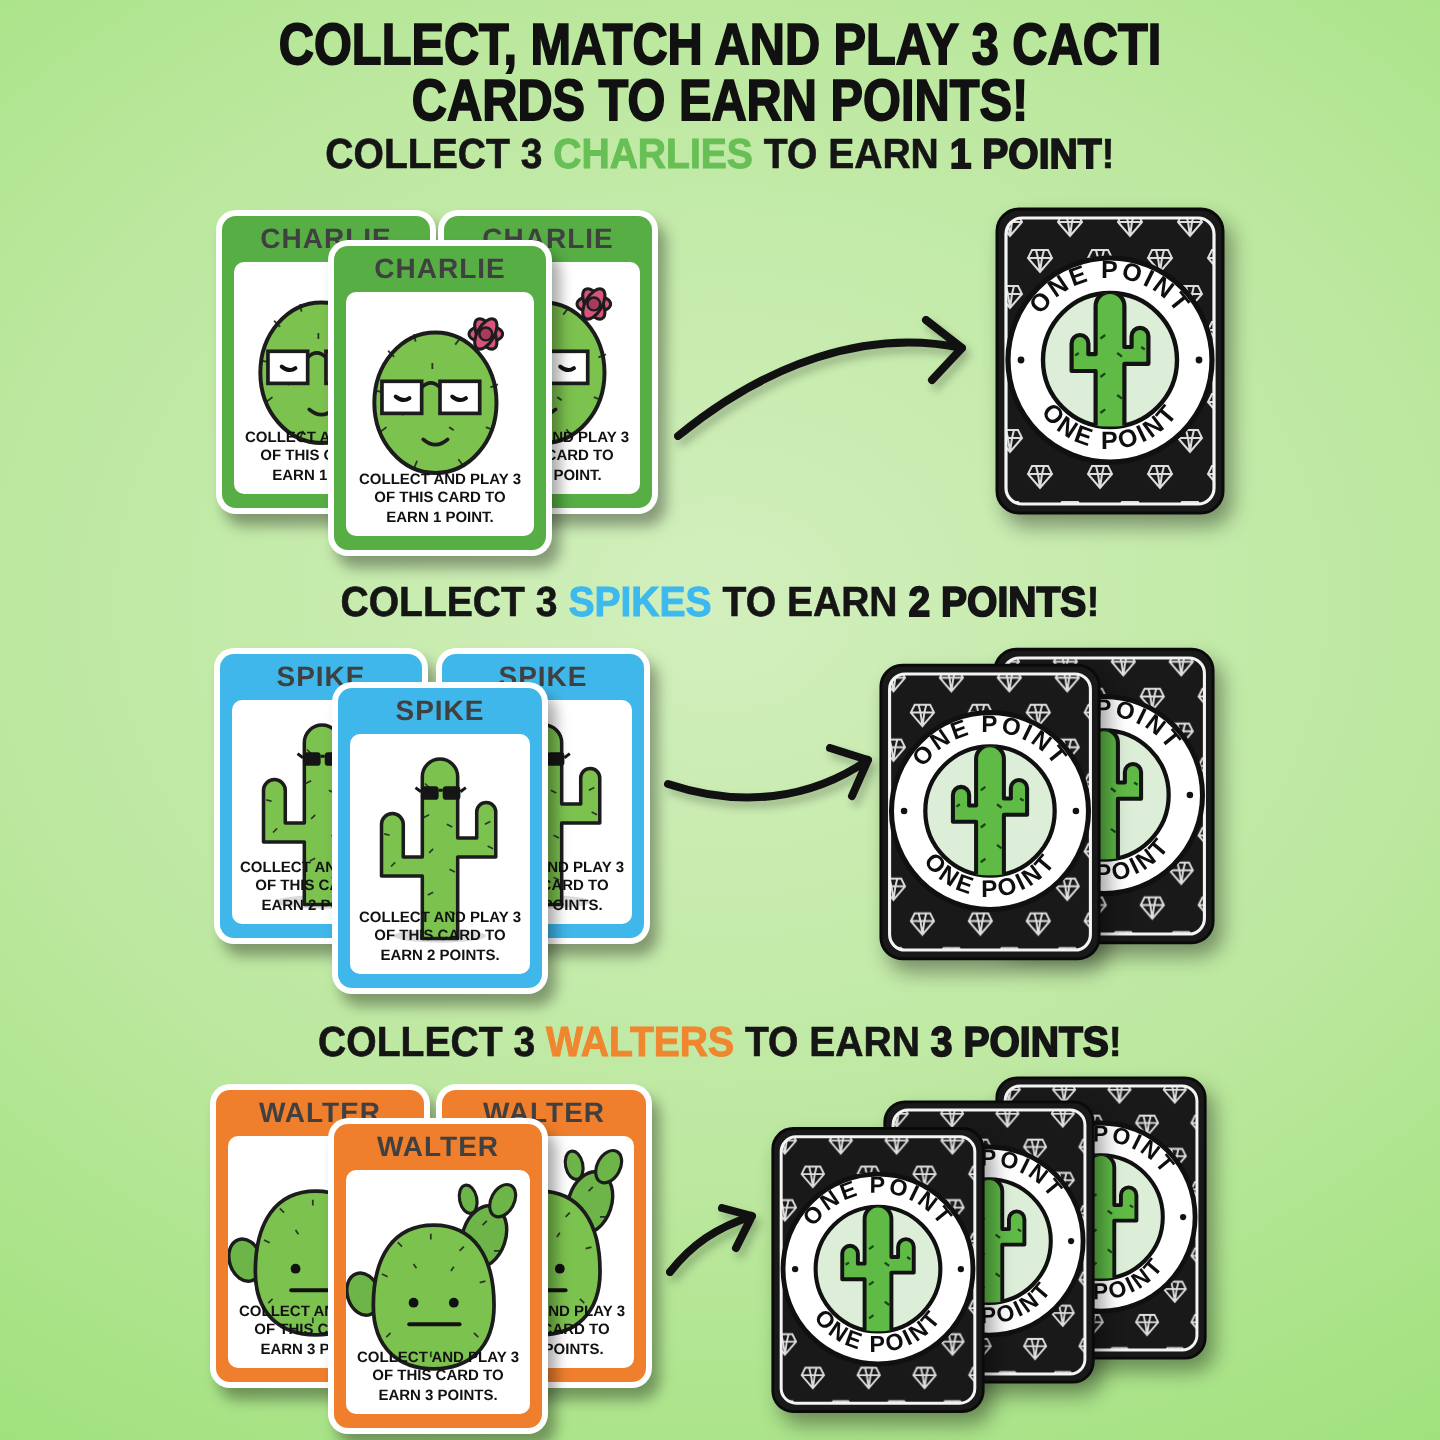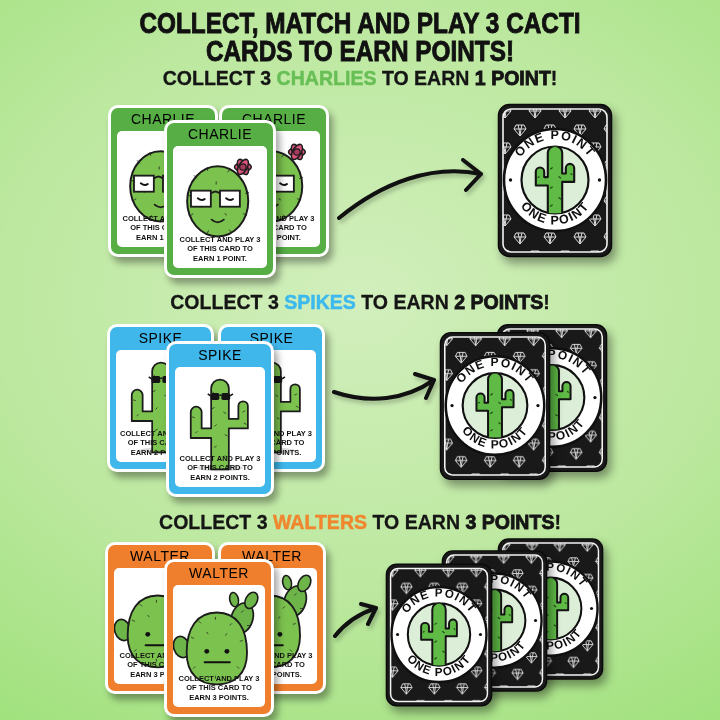--- a/index.html
+++ b/index.html
@@ -21,21 +21,21 @@
   .hl-orange{color:#f0862e;-webkit-text-stroke:0.5px #f0862e !important;}
 
   
   .card{position:absolute;background:#ffffff;border-radius:10px;padding:3px;box-sizing:border-box;
     box-shadow:4px 6px 7px rgba(0,0,0,0.35);}
   .card-frame{position:relative;width:100%;height:100%;border-radius:7px;}
   .green  .card-frame{background:#56ae45;}
   .blue   .card-frame{background:#3fb7ea;}
   .orange .card-frame{background:#ef7f2c;}
   .card-title{position:absolute;top:0;left:0;right:0;height:22px;line-height:22px;text-align:center;
-    color:#000000;font-weight:normal;font-size:14px;letter-spacing:0.5px;}
+    color:#404040;font-weight:bold;font-size:14px;letter-spacing:0.5px;}
   .card-face{position:absolute;left:6px;right:6px;top:23px;bottom:7px;background:#fff;border-radius:5px;overflow:hidden;}
   .cactus{position:absolute;left:50%;transform:translateX(-50%);}
   .charlie-c{width:92px;height:84px;top:8px;}
   .spike-c{width:76px;height:102px;top:3px;}
   .walter-c{width:94px;height:97px;top:6px;}
   .card-text{position:absolute;left:0;right:0;bottom:5px;text-align:center;color:#111;
     font-weight:bold;font-size:7.5px;line-height:9.5px;}
 
   
   .pcard{position:absolute;filter:drop-shadow(4px 6px 5px rgba(0,0,0,0.38));}

